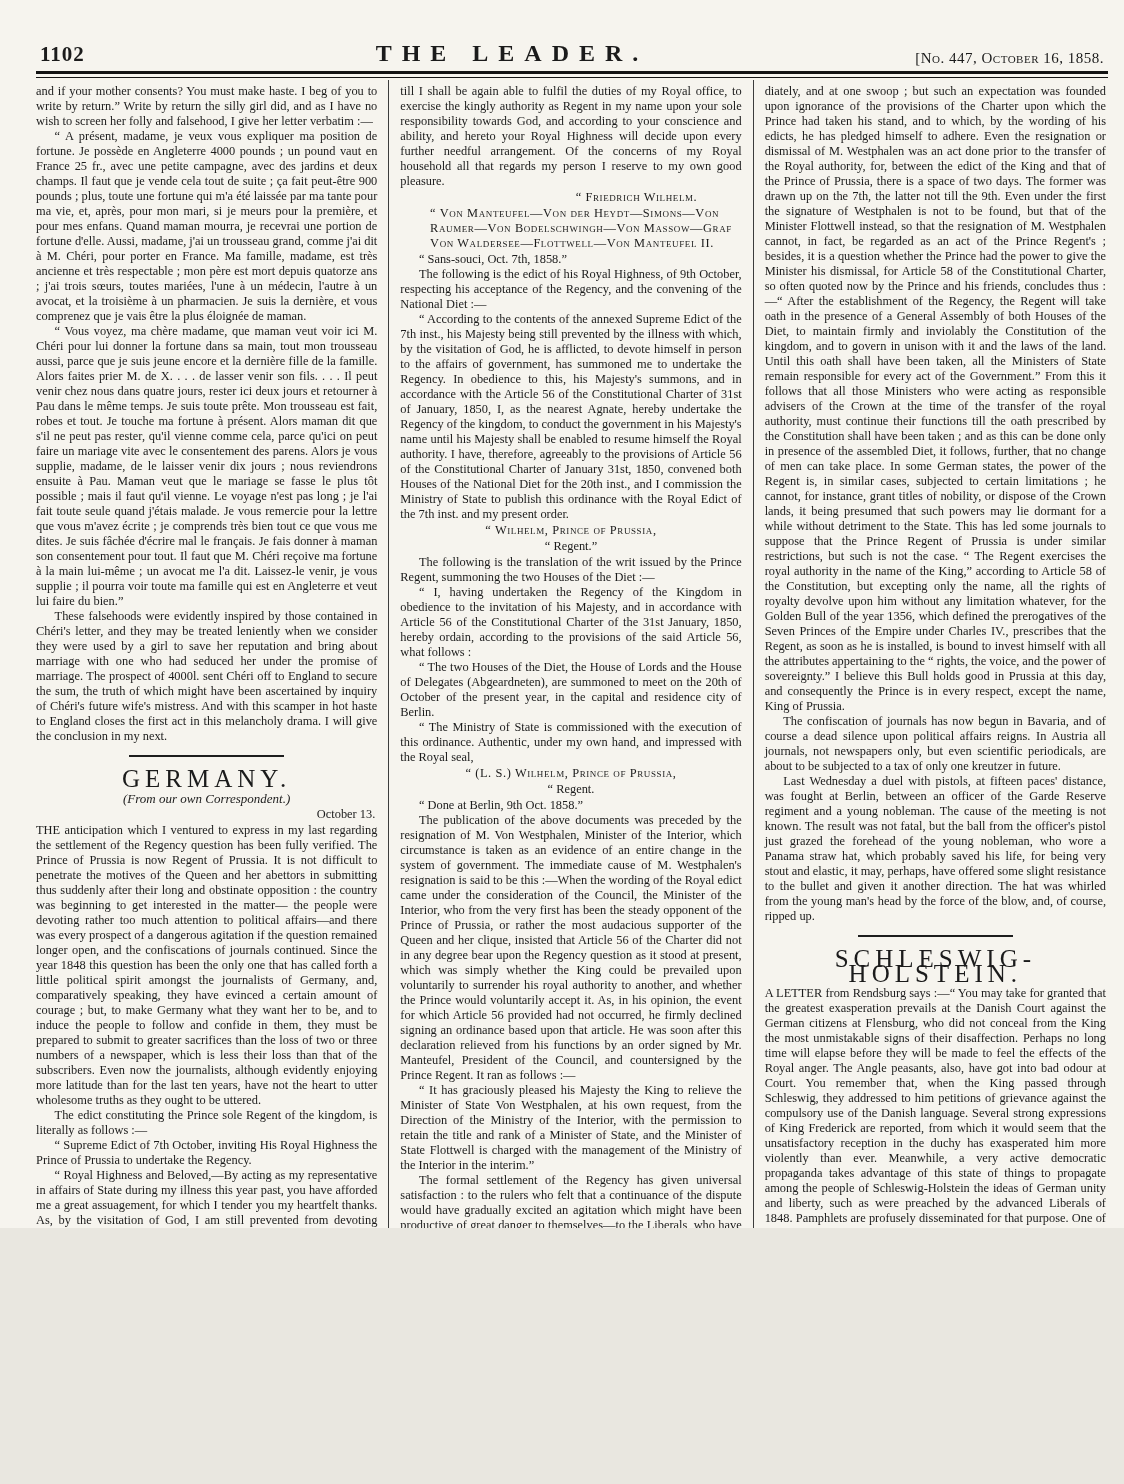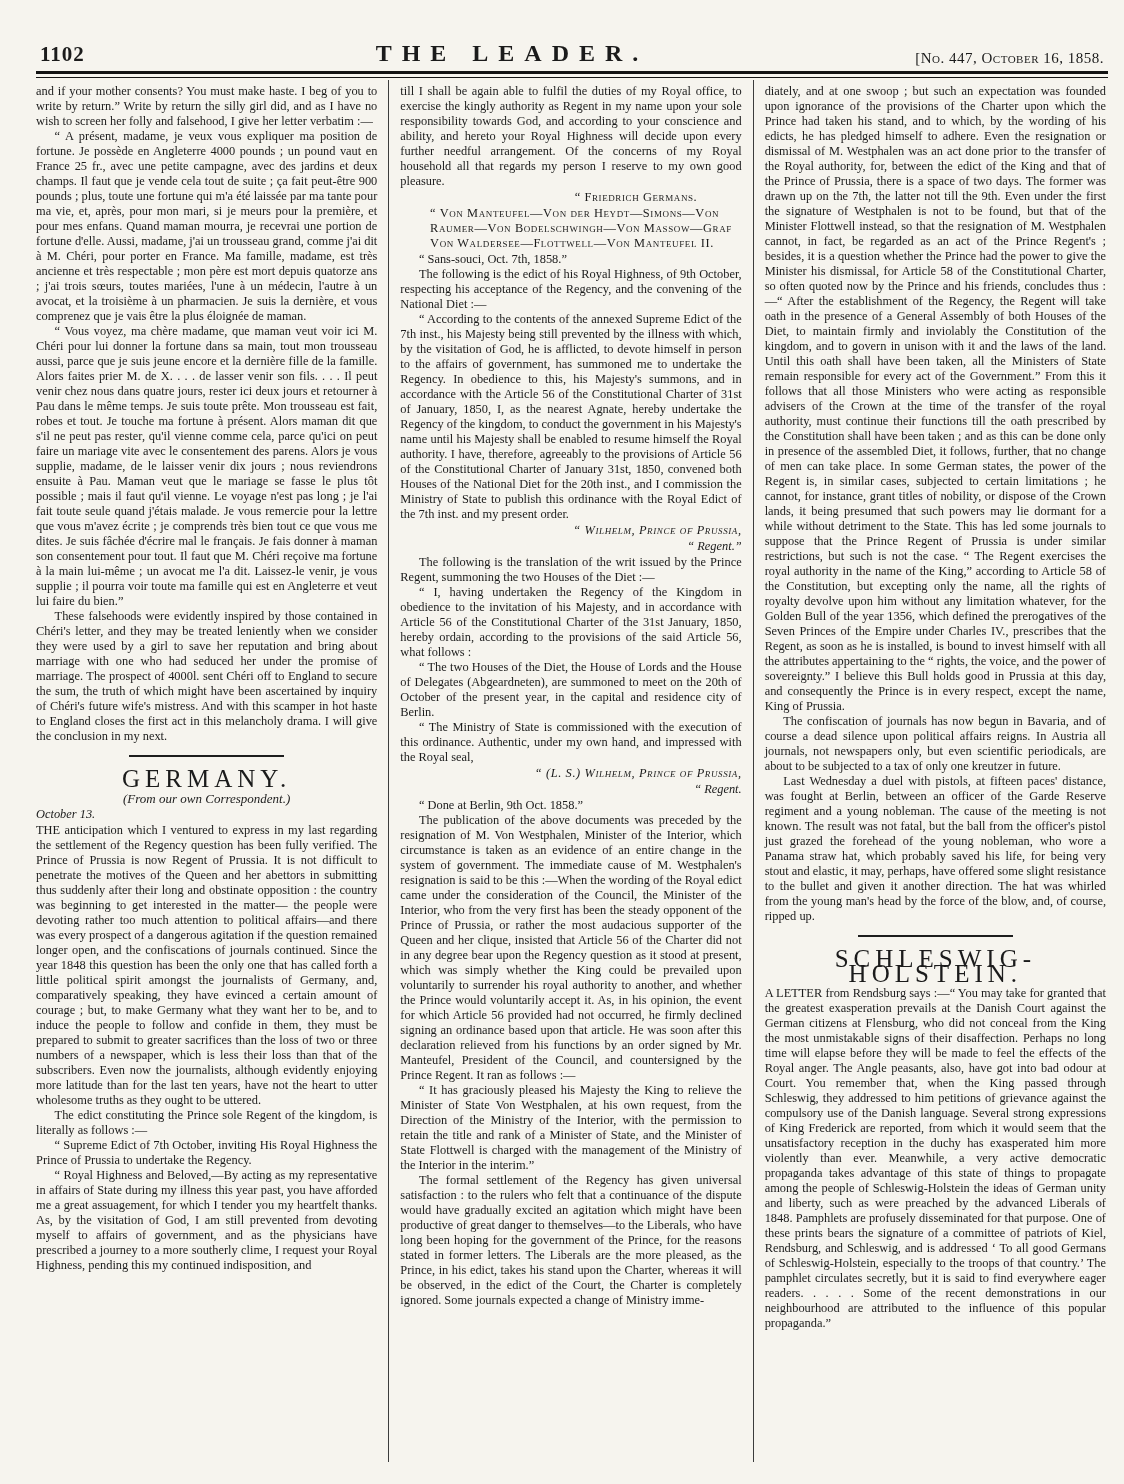--- a/index.html
+++ b/index.html
@@ -7,21 +7,21 @@
     --ink:#1b1b1b;
   }
   html,body{margin:0;padding:0;}
   body{
     width:1124px;height:1484px;
     background:#e9e7e0;
     font-family:"Liberation Serif","DejaVu Serif",serif;
     color:var(--ink);
   }
   .page{
-    width:1124px;height:1484px;
+    width:1124px;height:1228px;
     box-sizing:border-box;
     background:var(--paper);
     padding:40px 16px 0 36px;
     overflow:hidden;
     position:relative;
   }
   
   .page-header{
     display:flex;align-items:flex-end;
     padding:0 4px;
@@ -73,34 +73,34 @@
     margin:14px 0 5px;
     text-align:center;
     font-size:25px;font-weight:400;
     letter-spacing:5px;
     text-indent:0;
   }
   .subhead{
     text-align:center;font-style:italic;
     font-size:13px;margin:2px 0 1px;
   }
-  .dateline{margin:1px 2px 1px 0;font-style:italic;}
+  .dateline{text-align:right;margin:1px 2px 1px 0;}
   .rule-divider{
     width:155px;margin:11px auto 7px;
     border-top:2px solid #1d1d1d;
     height:0;
   }
   .smallcaps{font-variant:small-caps;letter-spacing:.6px;}
   .sig{text-align:right;padding-right:13%;margin:1px 0;}
   .sigblock{
     margin:1px 0;
     padding-left:2.4em;padding-right:.5em;
     text-align:left;
   }
-  .sigcenter{text-align:right;margin:1px 0;font-style:italic;}
+  .sigcenter{text-align:center;margin:1px 0;}
 </style>
 </head>
 <body>
 
 <div class="page">
   <header class="page-header">
     <div class="page-number">1102</div>
     <div class="masthead">THE LEADER.</div>
     <div class="issue-info">[No. 447, October 16, 1858.</div>
   </header>
@@ -115,21 +115,21 @@
         <h2 class="para article-head">GERMANY.</h2>
         <div class="subhead">(From our own Correspondent.)</div>
         <div class="dateline">October 13.</div>
         <p class="para">THE anticipation which I ventured to express in my last regarding the settlement of the Regency question has been fully verified.  The Prince of Prussia is now Regent of Prussia.  It is not difficult to penetrate the motives of the Queen and her abettors in submitting thus suddenly after their long and obstinate opposition : the country was beginning to get interested in the matter— the people were devoting rather too much attention to political affairs—and there was every prospect of a dangerous agitation if the question remained longer open, and the confiscations of journals continued.  Since the year 1848 this question has been the only one that has called forth a little political spirit amongst the journalists of Germany, and, comparatively speaking, they have evinced a certain amount of courage ; but, to make Germany what they want her to be, and to induce the people to follow and confide in them, they must be prepared to submit to greater sacrifices than the loss of two or three numbers of a newspaper, which is less their loss than that of the subscribers.  Even now the journalists, although evidently enjoying more latitude than for the last ten years, have not the heart to utter wholesome truths as they ought to be uttered.</p>
         <p class="para indent">The edict constituting the Prince sole Regent of the kingdom, is literally as follows :—</p>
         <p class="para indent">“ Supreme Edict of 7th October, inviting His Royal Highness the Prince of Prussia to undertake the Regency.</p>
         <p class="para indent">“ Royal Highness and Beloved,—By acting as my representative in affairs of State during my illness this year past, you have afforded me a great assuagement, for which I tender you my heartfelt thanks.  As, by the visitation of God, I am still prevented from devoting myself to affairs of government, and as the physicians have prescribed a journey to a more southerly clime, I request your Royal Highness, pending this my continued indisposition, and</p>
       </section>
     <section class="column">
         <p class="para">till I shall be again able to fulfil the duties of my Royal office, to exercise the kingly authority as Regent in my name upon your sole responsibility towards God, and according to your conscience and ability, and hereto your Royal Highness will decide upon every further needful arrangement.  Of the concerns of my Royal household all that regards my person I reserve to my own good pleasure.</p>
-        <div class="sig smallcaps">“ Friedrich Germans.</div>
+        <div class="sig smallcaps">“ Friedrich Wilhelm.</div>
         <div class="sigblock smallcaps">“ Von Manteufel—Von der Heydt—Simons—Von Raumer—Von Bodelschwingh—Von Massow—Graf Von Waldersee—Flottwell—Von Manteufel II.</div>
         <p class="para indent">“ Sans-souci, Oct. 7th, 1858.”</p>
         <p class="para indent">The following is the edict of his Royal Highness, of 9th October, respecting his acceptance of the Regency, and the convening of the National Diet :—</p>
         <p class="para indent">“ According to the contents of the annexed Supreme Edict of the 7th inst., his Majesty being still prevented by the illness with which, by the visitation of God, he is afflicted, to devote himself in person to the affairs of government, has summoned me to undertake the Regency.  In obedience to this, his Majesty's summons, and in accordance with the Article 56 of the Constitutional Charter of 31st of January, 1850, I, as the nearest Agnate, hereby undertake the Regency of the kingdom, to conduct the government in his Majesty's name until his Majesty shall be enabled to resume himself the Royal authority.  I have, therefore, agreeably to the provisions of Article 56 of the Constitutional Charter of January 31st, 1850, convened both Houses of the National Diet for the 20th inst., and I commission the Ministry of State to publish this ordinance with the Royal Edict of the 7th inst. and my present order.</p>
         <div class="sigcenter smallcaps">“ Wilhelm, Prince of Prussia,</div>
         <div class="sigcenter">“ Regent.”</div>
         <p class="para indent">The following is the translation of the writ issued by the Prince Regent, summoning the two Houses of the Diet :—</p>
         <p class="para indent">“ I, having undertaken the Regency of the Kingdom in obedience to the invitation of his Majesty, and in accordance with Article 56 of the Constitutional Charter of the 31st January, 1850, hereby ordain, according to the provisions of the said Article 56, what follows :</p>
         <p class="para indent">“ The two Houses of the Diet, the House of Lords and the House of Delegates (Abgeardneten), are summoned to meet on the 20th of October of the present year, in the capital and residence city of Berlin.</p>
         <p class="para indent">“ The Ministry of State is commissioned with the execution of this ordinance.  Authentic, under my own hand, and impressed with the Royal seal,</p>

